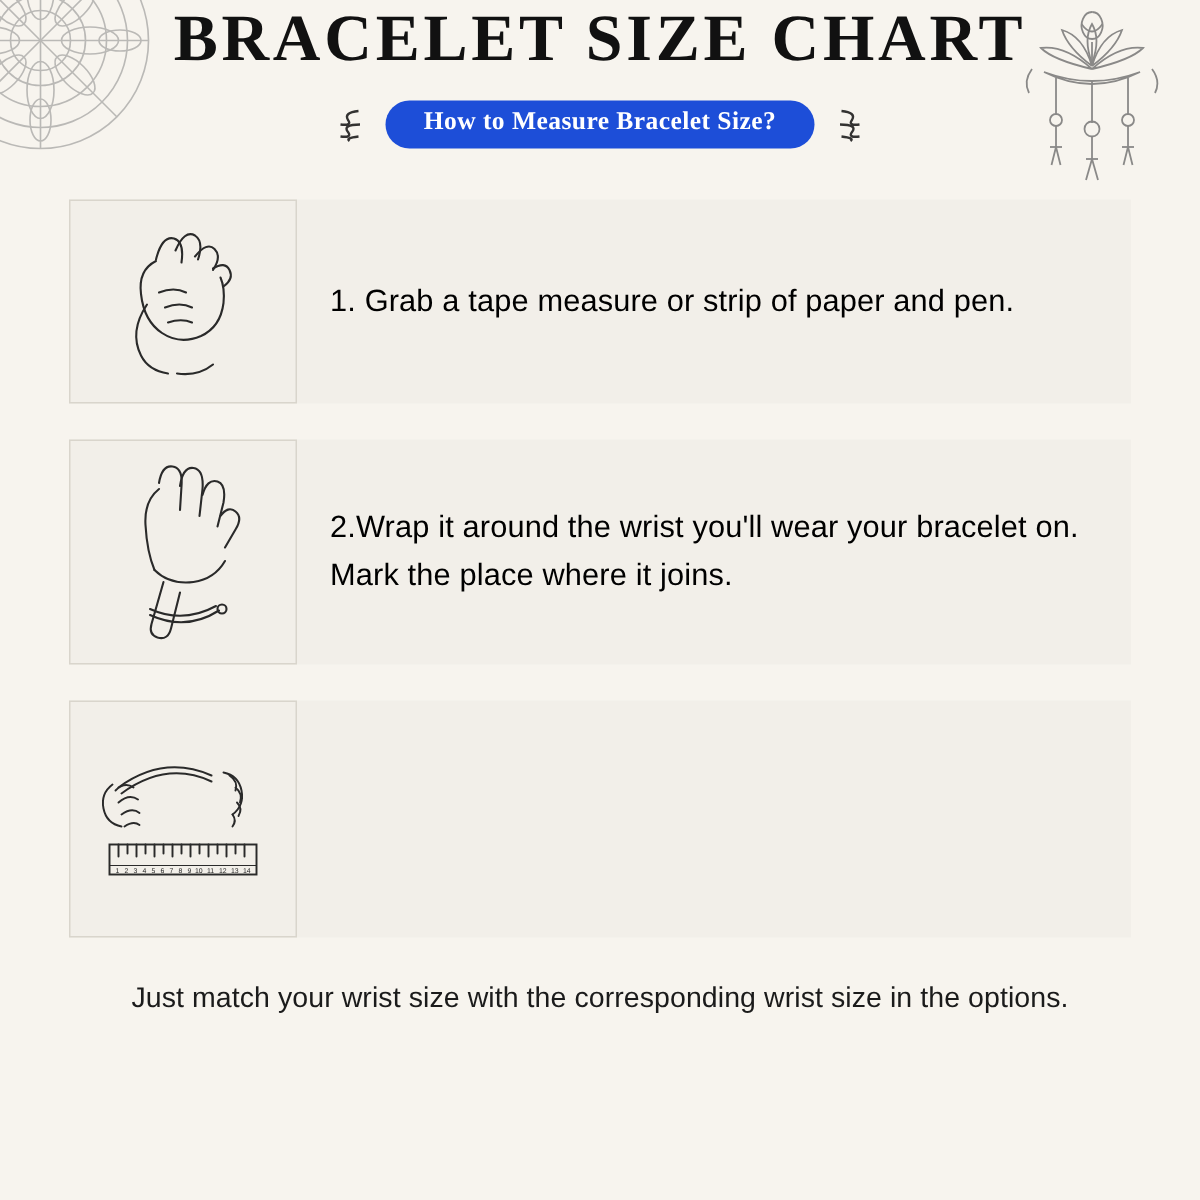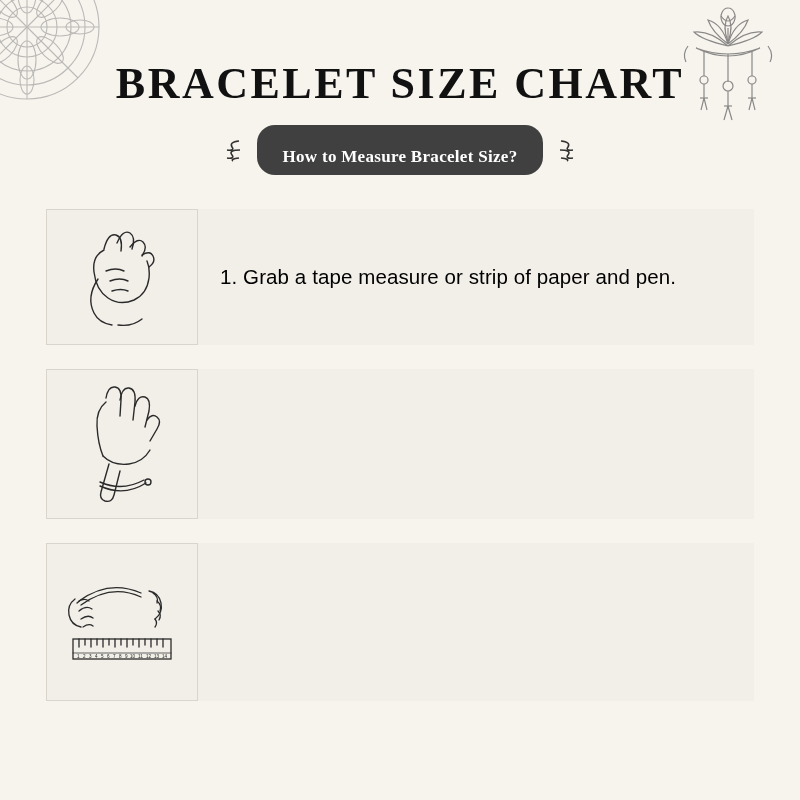--- a/index.html
+++ b/index.html
@@ -44,36 +44,35 @@
   }
 
   
   .title {
     text-align: center;
     font-family: "Liberation Serif", serif;
     font-size: 44px;
     letter-spacing: 2.5px;
     font-weight: 700;
     margin: 0;
-    padding-top: 58px;
     color: #111;
   }
 
   .subtitle-row {
     display: flex;
     align-items: center;
     justify-content: center;
     gap: 12px;
     margin-top: 16px;
   }
   .pill {
-    background: #404040;
+    background: #1d4ed8;
     color: #fff;
     border-radius: 18px;
-    padding: 22px 26px 8px 26px;
+    padding: 4px 26px 8px 26px;
     font-family: "Liberation Serif", serif;
     font-weight: 700;
     font-size: 17px;
     letter-spacing: .3px;
     white-space: nowrap;
   }
   .flourish {
     width: 26px;
     height: 26px;
     opacity: .85;
@@ -255,20 +254,21 @@
             <path d="M85 42 q5 -7 10 -3 q5 4 0 12 l-7 12"></path>
             <path d="M44 24 q-10 8 -9 24 q1 18 6 30"></path>
             <path d="M41 78 q10 10 26 8 q14 -2 21 -14"></path>
             <path d="M47 86 l-8 28 q-2 7 4 9 q7 2 9 -6 l6 -24"></path>
             <path d="M38 104 q22 10 44 -2"></path>
             <path d="M38 108 q24 11 46 -3"></path>
             <circle cx="86" cy="104" r="3"></circle>
           </g>
         </svg>
       </div>
+      <div class="step-text">2.Wrap it around the wrist you'll wear your bracelet on. Mark the place where it joins.</div>
     </div>
 
     <div class="step step-3">
       <div class="step-figure">
         <svg width="130" height="130" viewBox="0 0 130 130">
           <g fill="none" stroke="#2a2a2a" stroke-width="1.3" stroke-linecap="round">
 
             <path d="M22 44 q30 -22 62 -8"></path>
             <path d="M24 48 q30 -22 60 -8"></path>
 
@@ -303,14 +303,15 @@
               <text x="89" y="101">12</text>
             <text x="97" y="101">13</text>
               <text x="105" y="101">14</text>
           </g>
         </svg>
       </div>
     </div>
 
   </div>
 
+  <div class="footer">Just match your wrist size with the corresponding wrist size in the options.</div>
 
 </div>
 
 </body></html>

